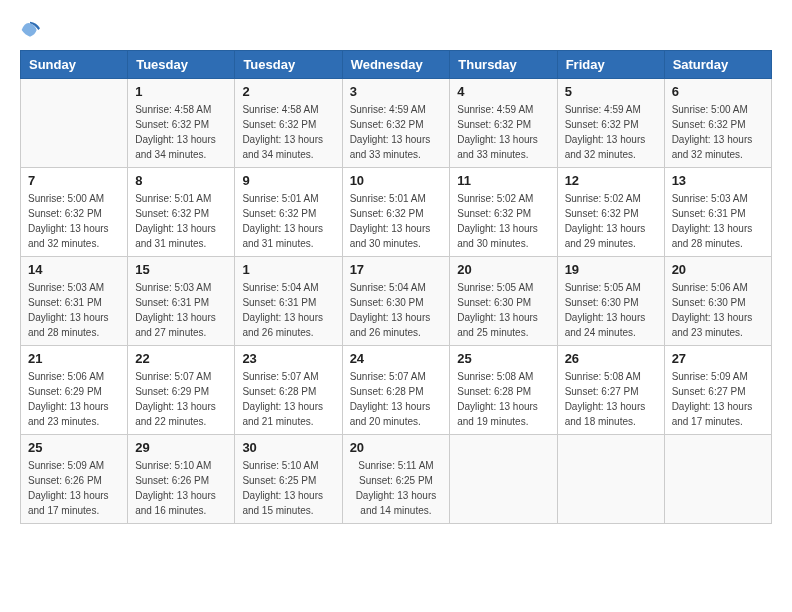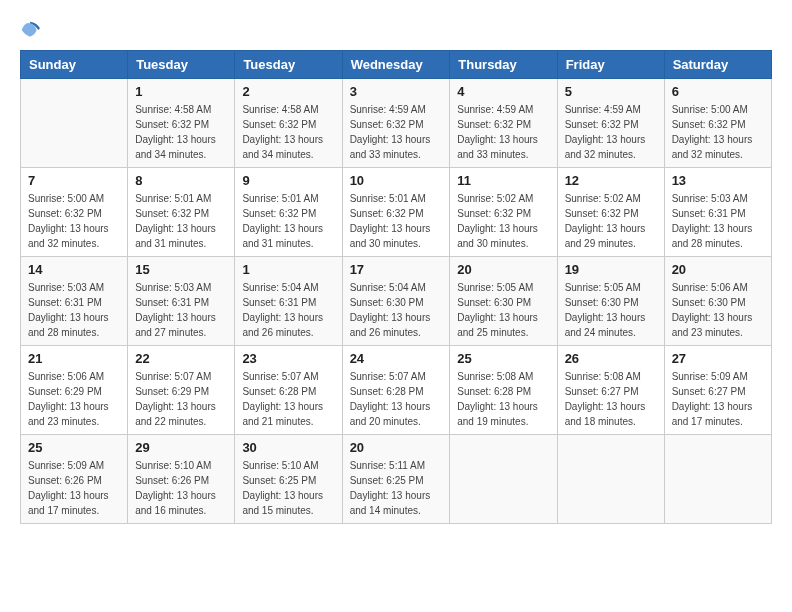--- a/index.html
+++ b/index.html
@@ -328,21 +328,21 @@
         </td>
         <td>
           <div class="day-number">30</div>
           <div class="day-info" style="white-space: pre-line;">Sunrise: 5:10 AM
 Sunset: 6:25 PM
 Daylight: 13 hours
 and 15 minutes.</div>
         </td>
         <td>
           <div class="day-number">20</div>
-          <div class="day-info" style="white-space: pre-line;">Sunrise: 5:11 AM
+          <div class="day-info" style="white-space: pre-line; text-align: center;">Sunrise: 5:11 AM
 Sunset: 6:25 PM
 Daylight: 13 hours
 and 14 minutes.</div>
         </td>
         <td class="empty-cell"></td>
         <td class="empty-cell"></td>
         <td class="empty-cell"></td>
       </tr>
     </tbody>
 </table>

